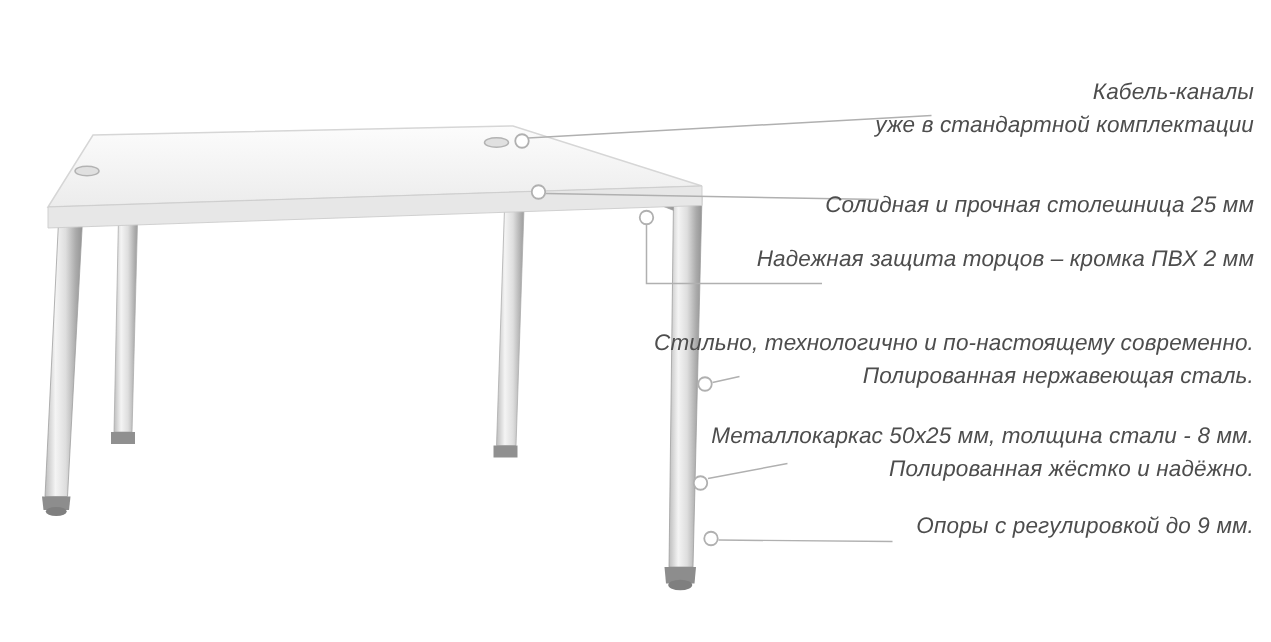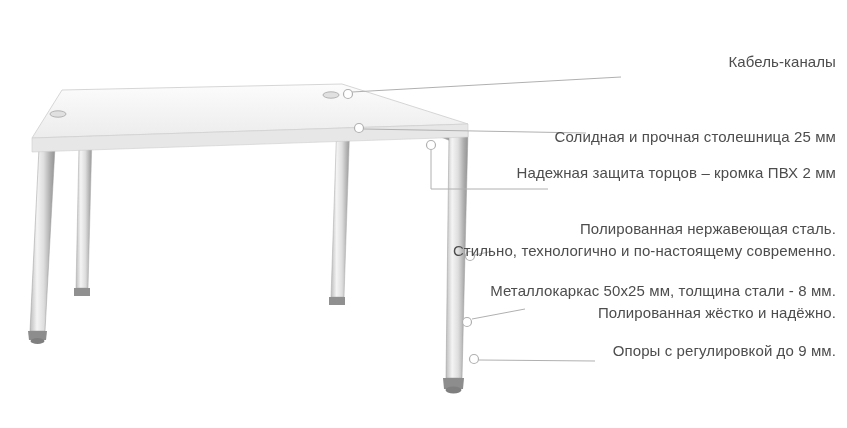--- a/index.html
+++ b/index.html
@@ -9,21 +9,21 @@
     font-family:"Liberation Sans",sans-serif;
   }
   .stage{position:relative;width:847px;height:428px;}
   .scene{position:absolute;left:0;top:0;}
   .labels{position:absolute;left:0;top:0;width:847px;height:428px;}
   .callout-label{
     position:absolute;right:11px;text-align:right;
     font-size:15px;line-height:22px;letter-spacing:.1px;
     color:var(--text,#4d4d4d);
   }
-  .callout-label span{display:block;}
+  .callout-label span{display:block;font-style:italic;}
 </style>
 </head>
 <body>
 
 <div class="stage">
 
   <svg class="scene" width="847" height="428" viewBox="0 0 847 428">
     <defs>
       <linearGradient id="chrome" x1="0" y1="0" x2="1" y2="0">
         <stop offset="0" stop-color="#bdbdbd"></stop>
@@ -74,30 +74,31 @@
       <circle cx="431" cy="145" r="4.5"></circle>
       <circle cx="470" cy="256" r="4.5"></circle>
       <circle cx="467" cy="322" r="4.5"></circle>
       <circle cx="474" cy="359" r="4.5"></circle>
     </g>
   </svg>
 
   <div class="labels">
     <div class="callout-label" style="top:51px">
       <span>Кабель-каналы</span>
+      <span>уже в стандартной комплектации</span>
     </div>
     <div class="callout-label" style="top:126px">
       <span>Солидная и прочная столешница 25 мм</span>
     </div>
     <div class="callout-label" style="top:162px">
       <span>Надежная защита торцов – кромка ПВХ 2 мм</span>
     </div>
     <div class="callout-label" style="top:218px">
+      <span>Стильно, технологично и по-настоящему современно.</span>
       <span>Полированная нержавеющая сталь.</span>
-      <span>Стильно, технологично и по-настоящему современно.</span>
     </div>
     <div class="callout-label" style="top:280px">
       <span>Металлокаркас 50х25 мм, толщина стали - 8 мм.</span>
       <span>Полированная жёстко и надёжно.</span>
     </div>
     <div class="callout-label" style="top:340px">
       <span>Опоры с регулировкой до 9 мм.</span>
     </div>
   </div>
 

